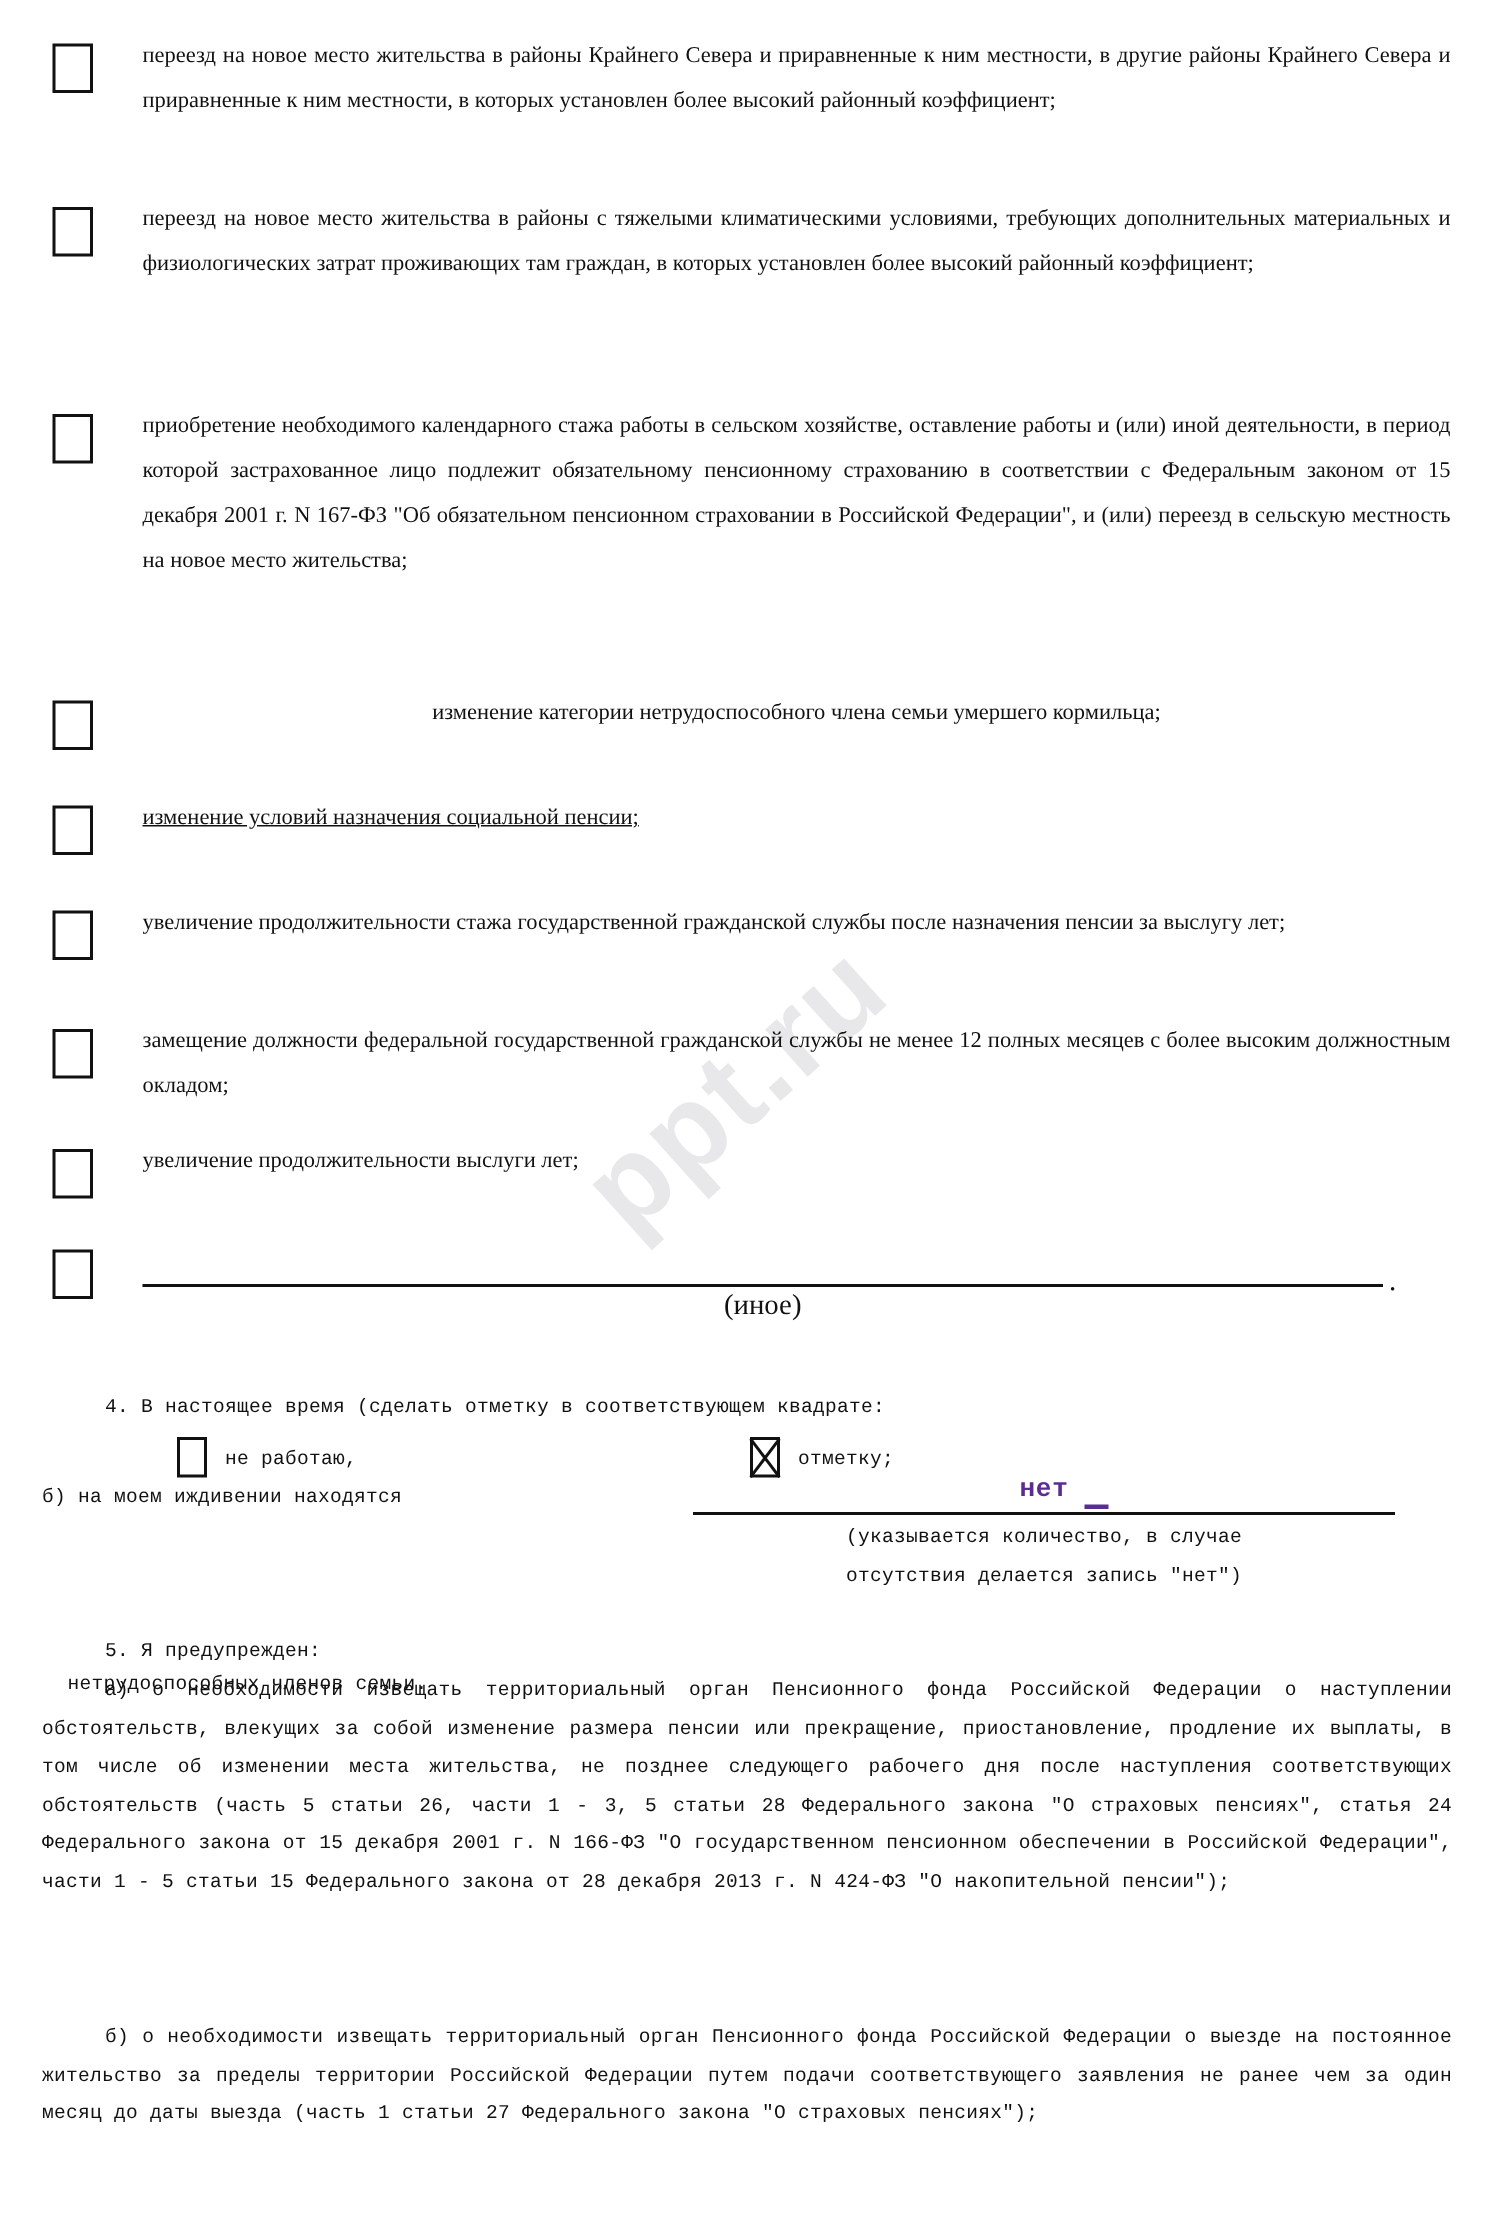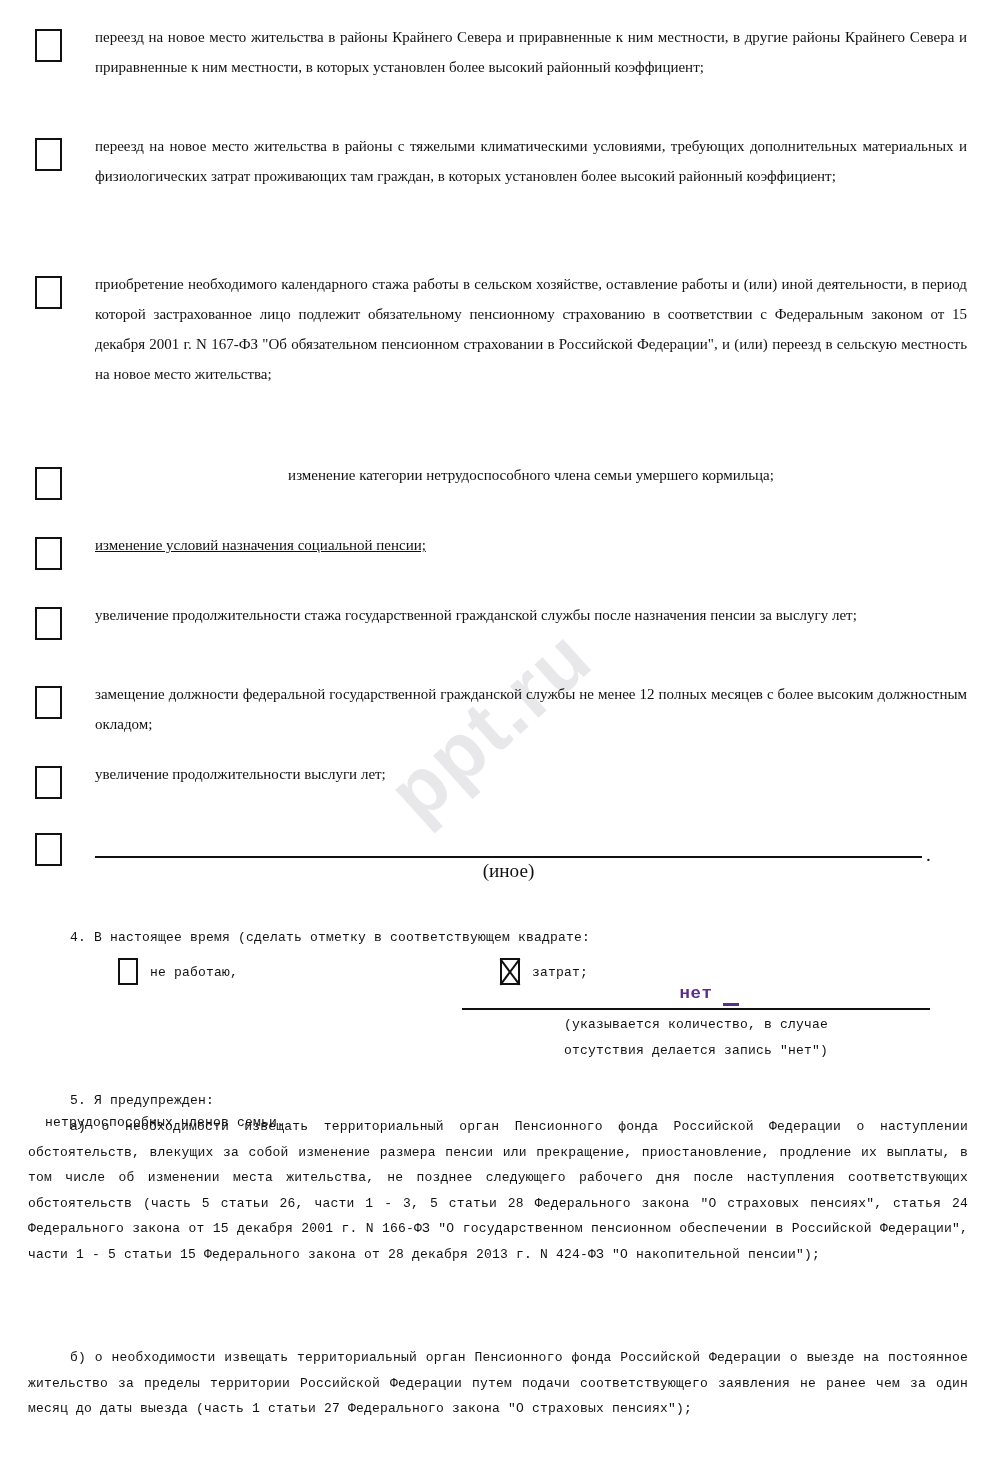--- a/index.html
+++ b/index.html
@@ -265,22 +265,23 @@
 
   <div class="mono" id="sec4-head">4. В настоящее время (сделать отметку в соответствующем квадрате:</div>
 
   <span class="work-box" style="left:118px; top:958px;"></span>
   <span class="mono work-label" style="left:150px; top:960px;">не работаю,</span>
 
   <span class="work-box" style="left:500px; top:958px;">
     <span class="x1"></span>
     <span class="x2"></span>
   </span>
-  <span class="mono work-label" style="left:532px; top:960px;">затрат;</span>
-
+  <span class="mono work-label" style="left:532px; top:960px;">отметку;</span>
+
+  <span class="mono" id="b-label">б) на моем иждивении находятся</span>
   <span id="dep-line"></span>
   <span id="dep-value">нет</span>
   <span id="dep-cursor"></span>
 
   <span class="mono dep-hint" style="top:1012px;">(указывается количество, в случае</span>
   <span class="mono dep-hint" style="top:1038px;">отсутствия делается запись "нет")</span>
 
   <div class="mono mono-p nojust" style="top:1110px;margin-left:17px;">нетрудоспособных членов семьи.</div>
 
   <div class="mono mono-p nojust" style="top:1088px; text-indent:42px;">5. Я предупрежден:</div>

